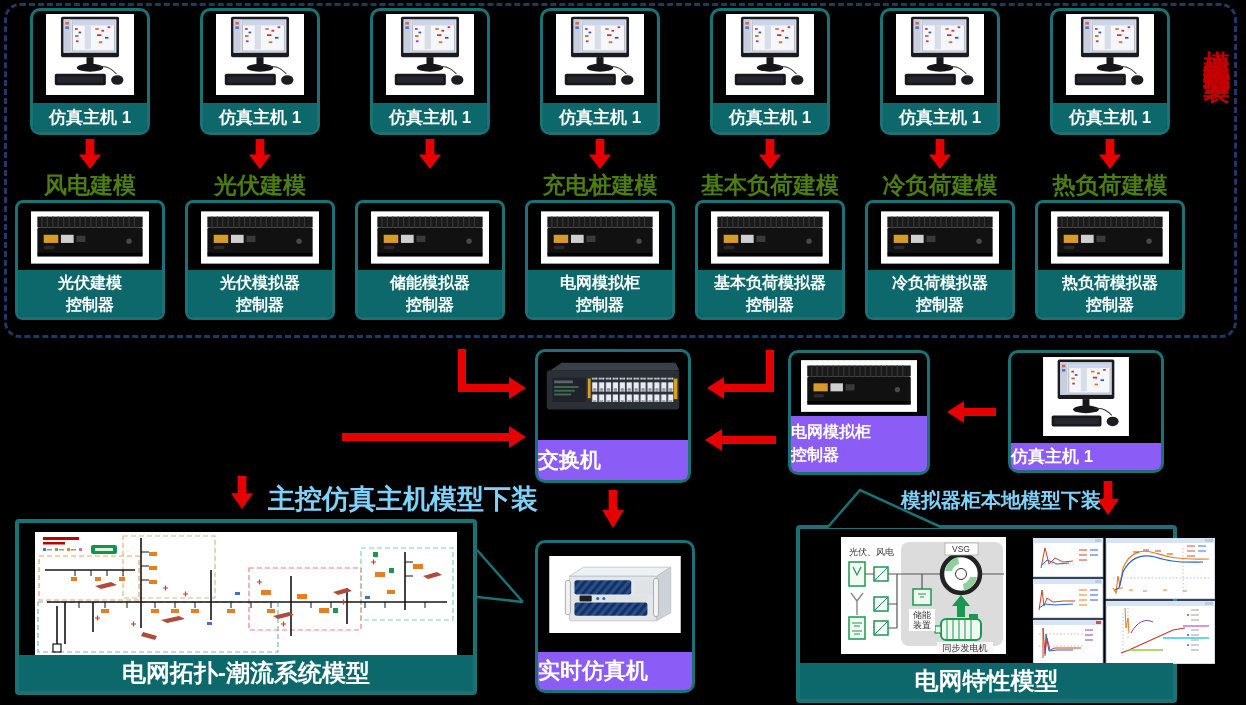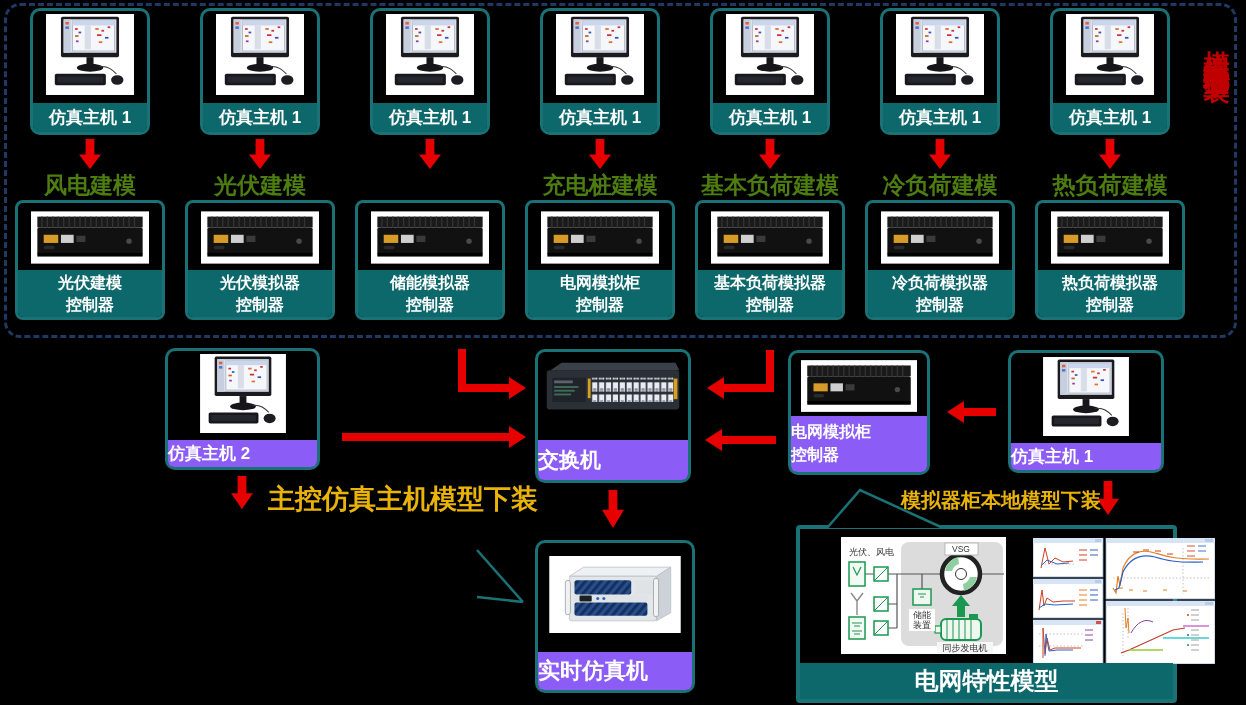--- a/index.html
+++ b/index.html
@@ -43,21 +43,21 @@
   .panel-label{position:absolute;left:0;right:0;bottom:0;height:36px;background:#0d686c;
                color:#fff;font-weight:bold;font-size:24px;line-height:36px;text-align:center;}
   
   .varrow{position:absolute;width:22px;background:#e60000;
           clip-path:polygon(30% 0,70% 0,70% 52%,100% 52%,50% 100%,0 52%,30% 52%);}
   .seg{position:absolute;background:#e60000;}
   .tri-right{position:absolute;width:0;height:0;border-top:11px solid transparent;
              border-bottom:11px solid transparent;border-left:17px solid #e60000;}
   .tri-left{position:absolute;width:0;height:0;border-top:11px solid transparent;
             border-bottom:11px solid transparent;border-right:17px solid #e60000;}
-  .red-note{position:absolute;color:#eab308;font-weight:bold;white-space:nowrap;font-family:Liberation Serif, serif;}
+  .red-note{position:absolute;color:#7dd3fc;font-weight:bold;white-space:nowrap;font-family:Liberation Serif, serif;}
 </style>
 </head>
 <body>
 
 <svg width="0" height="0" style="position:absolute" aria-hidden="true">
 <defs>
   <pattern id="ports" width="7.4" height="13" patternUnits="userSpaceOnUse">
     <rect x="0.8" y="1" width="5.6" height="10" fill="#e8ecf2"></rect>
     <rect x="2" y="7" width="3.2" height="4" fill="#9aa4b2"></rect>
   </pattern>
@@ -460,26 +460,20 @@
       <svg class="ctrl-img" width="118" height="53" viewBox="0 0 130 58">
           <use href="#g-ctrl"></use>
         </svg>
       <div class="ctrl-label">
         <div>热负荷模拟器</div>
         <div>控制器</div>
       </div>
     </div>
   </div>
 
-  <div class="dev-box" style="left:165px;top:348px;width:155px;height:122px">
-    <svg class="dev-img" style="top:3px" width="86" height="79" viewBox="0 0 100 92">
-        <use href="#g-pc"></use>
-      </svg>
-    <div class="dev-label" style="height:27px;font-size:17px;line-height:27px">仿真主机 2</div>
-  </div>
 
   <div class="dev-box" style="left:535px;top:349px;width:156px;height:134px">
     <svg class="dev-img" style="top:5px" width="140" height="60" viewBox="0 0 150 64">
         <use href="#g-switch"></use>
       </svg>
     <div class="dev-label" style="height:40px;font-size:21px;line-height:40px">交换机</div>
   </div>
 
   <div class="dev-box" style="left:788px;top:350px;width:142px;height:125px">
     <svg class="dev-img" style="top:7px" width="116" height="52" viewBox="0 0 130 58">
@@ -515,20 +509,26 @@
   <div class="abs seg" style="left:964px;top:408px;width:32px;height:8px"></div>
   <div class="abs tri-left" style="left:947px;top:401px"></div>
 
   <div class="abs varrow" style="left:231px;top:476px;height:33px"></div>
   <div class="abs varrow" style="left:602px;top:490px;height:38px"></div>
   <div class="abs varrow" style="left:1097px;top:481px;height:34px"></div>
 
   <div class="abs red-note" style="left:268px;top:481px;font-size:27px">主控仿真主机模型下装</div>
   <div class="abs red-note" style="left:901px;top:487px;font-size:20px">模拟器柜本地模型下装</div>
 
+  <div class="panel" style="left:15px;top:519px;width:462px;height:176px">
+    <svg class="abs" style="left:16px;top:9px" width="422" height="124" viewBox="0 0 422 124">
+        <use href="#g-topo"></use>
+      </svg>
+    <div class="panel-label">电网拓扑-潮流系统模型</div>
+  </div>
 
   <svg class="abs" style="left:471px;top:544px" width="58" height="62">
     <polygon points="6,6 52,58 6,53" fill="#000"></polygon>
     <path d="M6,6 L52,58 M52,58 L6,53" stroke="#1a7276" stroke-width="2.5" fill="none"></path>
   </svg>
 
   <div class="dev-box" style="left:535px;top:540px;width:160px;height:153px">
     <svg class="dev-img" style="top:13px" width="132" height="77" viewBox="0 0 130 76">
         <use href="#g-server"></use>
       </svg>

